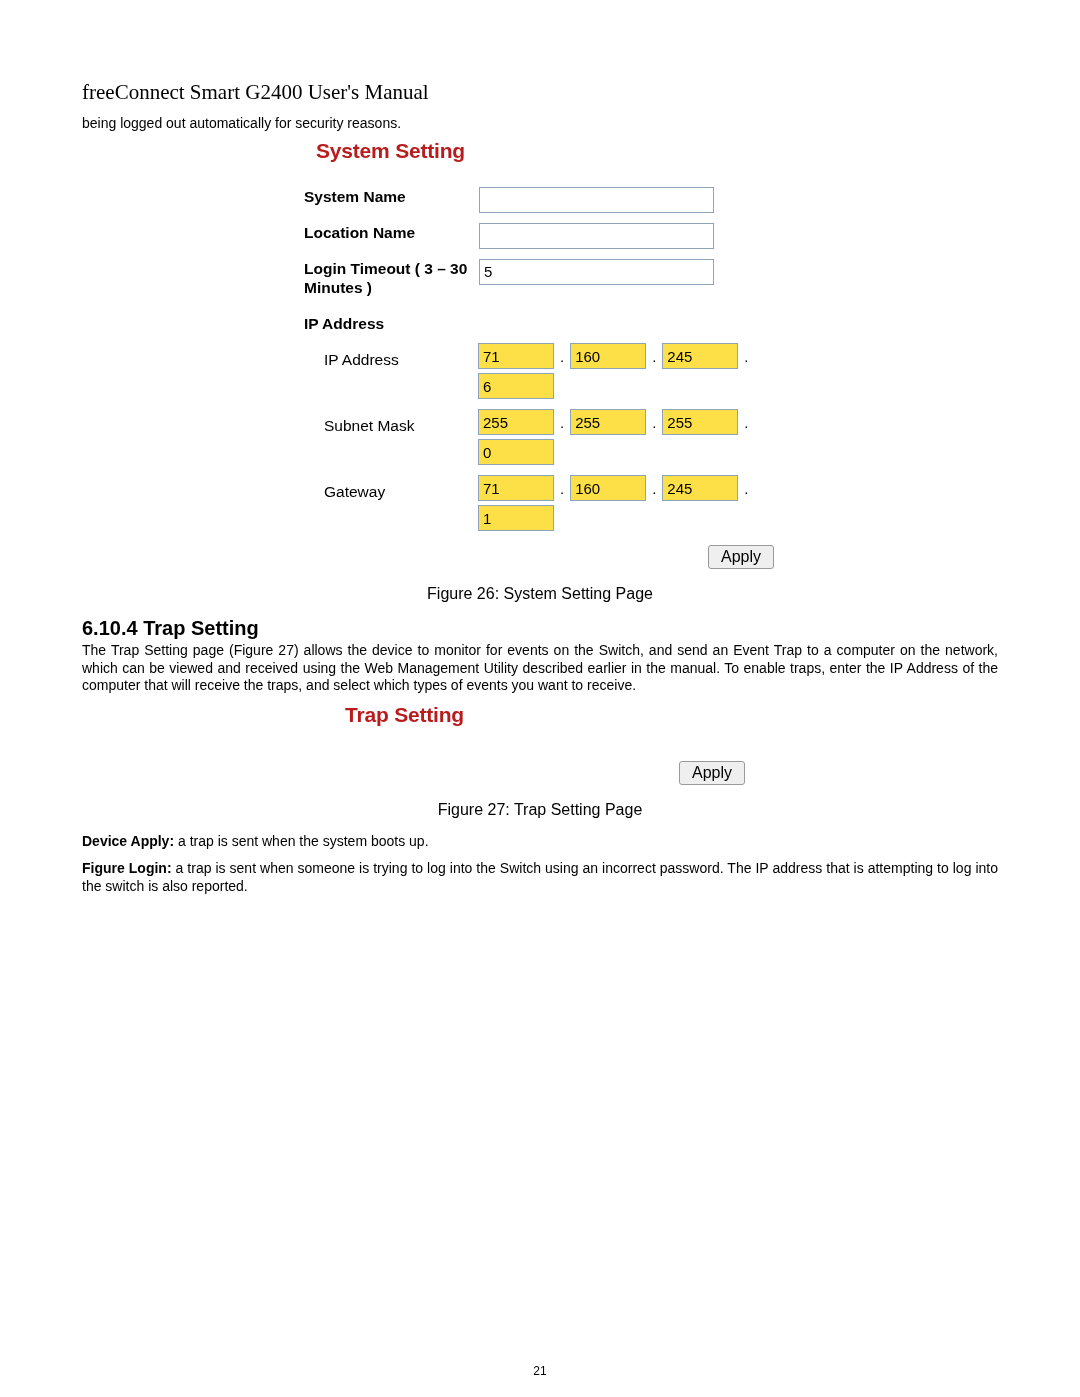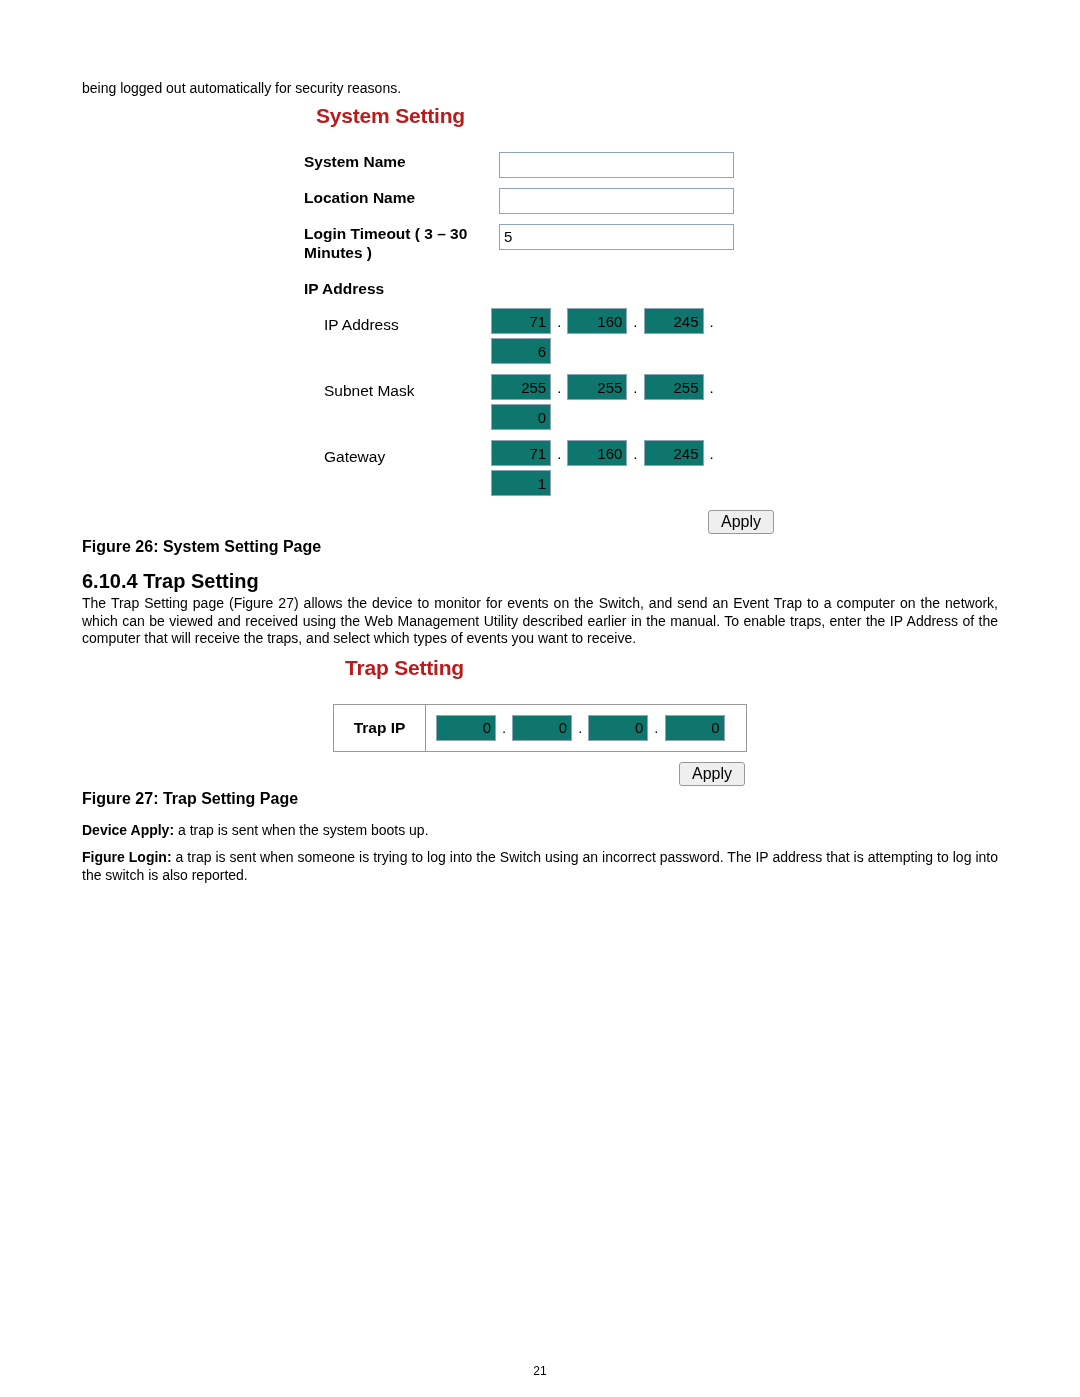--- a/index.html
+++ b/index.html
@@ -22,25 +22,25 @@
     margin-bottom: 10px;
   }
   .body-text {
     font-family: Arial, Helvetica, sans-serif;
     font-size: 14px;
     line-height: 1.25;
     margin: 0;
     text-align: justify;
   }
   .figure-caption {
-    text-align: left;
+    text-align: center;
     font-family: Arial, Helvetica, sans-serif;
-    font-weight: bold;
+    font-weight: normal;
     font-size: 16px;
-    margin: 4px 0 14px 0;
+    margin: 16px 0 14px 0;
   }
   .section-heading {
     font-family: Arial, Helvetica, sans-serif;
     font-weight: bold;
     font-size: 20px;
     margin: 6px 0 2px 0;
   }
   .bold {
     font-weight: bold;
   }
@@ -54,21 +54,20 @@
     color: #b91c1c;
     font-weight: bold;
     font-size: 21px;
     letter-spacing: -0.2px;
     margin: 0 0 24px 12px;
   }
   .sys-row {
     display: flex;
     align-items: flex-start;
     margin-bottom: 10px;
-    gap: 20px;
   }
   .sys-label {
     width: 175px;
     font-weight: bold;
     font-size: 15.5px;
     color: #000;
     line-height: 1.25;
   }
   .sys-label-sub {
     width: 175px;
@@ -83,29 +82,28 @@
     width: 235px;
     height: 26px;
     border: 1px solid #8fa4b8;
     background: #fff;
     font-size: 15px;
     font-family: Arial, sans-serif;
     padding: 0 4px;
     box-sizing: border-box;
   }
   .ui-input-sm {
-    width: 60px;
+    width: 76px;
     height: 26px;
     border: 1px solid #8fa4b8;
-    background: #0f766e;
+    background: #fde047;
     font-size: 15px;
     font-family: Arial, sans-serif;
     padding: 0 4px;
     box-sizing: border-box;
-    text-align: right;
   }
   .octets {
     display: flex;
     flex-wrap: wrap;
     align-items: center;
     gap: 4px 0;
     width: 300px;
   }
   .octets .dot {
     padding: 0 6px;
@@ -178,20 +176,21 @@
     text-align: center;
     font-family: Arial, sans-serif;
     font-size: 12px;
   }
 </style>
 </head>
 <body>
 
 <div class="page">
 
+  <div class="header-title">freeConnect Smart G2400 User's Manual</div>
 
   <p class="body-text">being logged out automatically for security reasons.</p>
 
   <div class="sys-setting-wrap">
     <div class="ui-title">System Setting</div>
 
     <div class="sys-row">
       <div class="sys-label">System Name</div>
       <input class="ui-input-wide" value="" style="">
     </div>
@@ -255,34 +254,20 @@
   <div class="figure-caption">Figure 26: System Setting Page</div>
 
   <div class="section-heading">6.10.4 Trap Setting</div>
   <p class="body-text">The Trap Setting page (Figure 27) allows the device to monitor for events on the Switch, and send an Event Trap to a computer on the network, which can be viewed and received using the Web Management Utility described earlier in the manual.  To enable traps, enter the IP Address of the computer that will receive the traps, and select which types of events you want to receive.</p>
 
   <div class="trap-wrap">
     <div class="ui-title">Trap Setting</div>
 
     <table class="trap-table">
       <tbody>
-          <tr>
-        <td class="lbl">Trap IP</td>
-        <td>
-          <div class="octets">
-            <input class="ui-input-sm" value="0" style="">
-                <span class="dot">.</span>
-            <input class="ui-input-sm" value="0" style="">
-                <span class="dot">.</span>
-            <input class="ui-input-sm" value="0" style="">
-                <span class="dot">.</span>
-            <input class="ui-input-sm" value="0" style="">
-          </div>
-        </td>
-      </tr>
     </tbody>
       </table>
 
     <div class="trap-apply-row">
       <button class="ui-button">Apply</button>
     </div>
   </div>
 
   <div class="figure-caption">Figure 27: Trap Setting Page</div>
 

